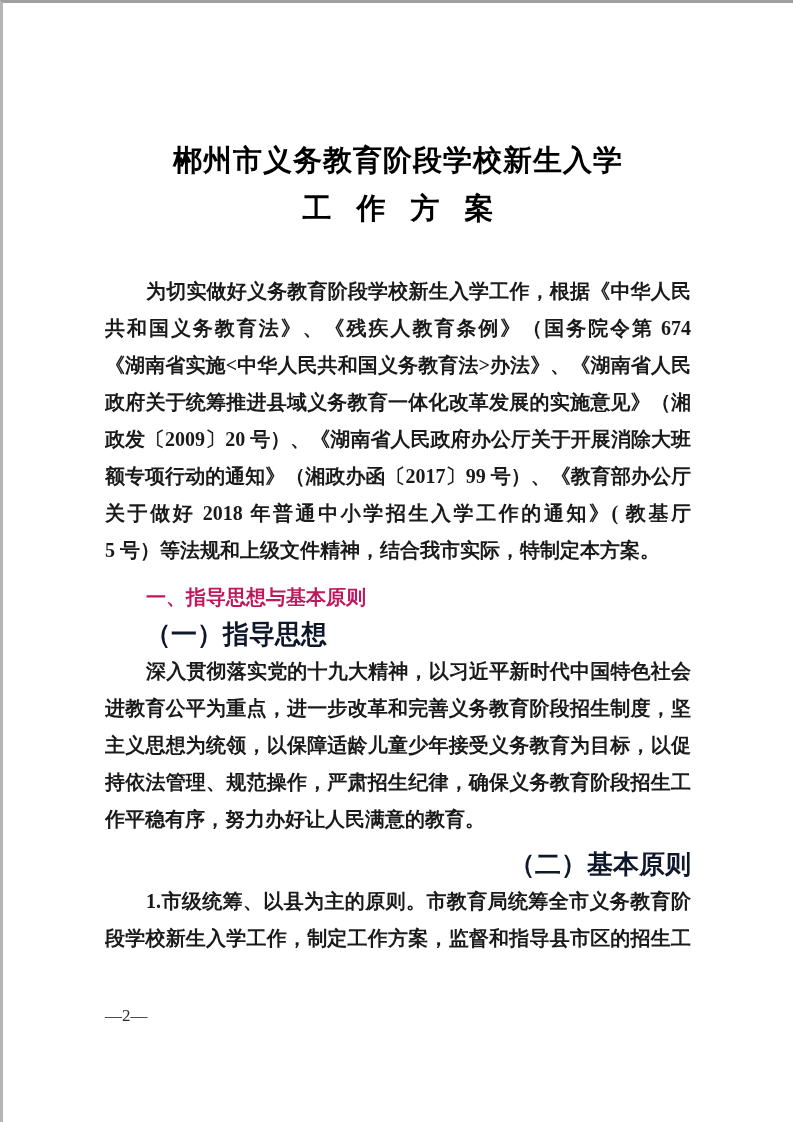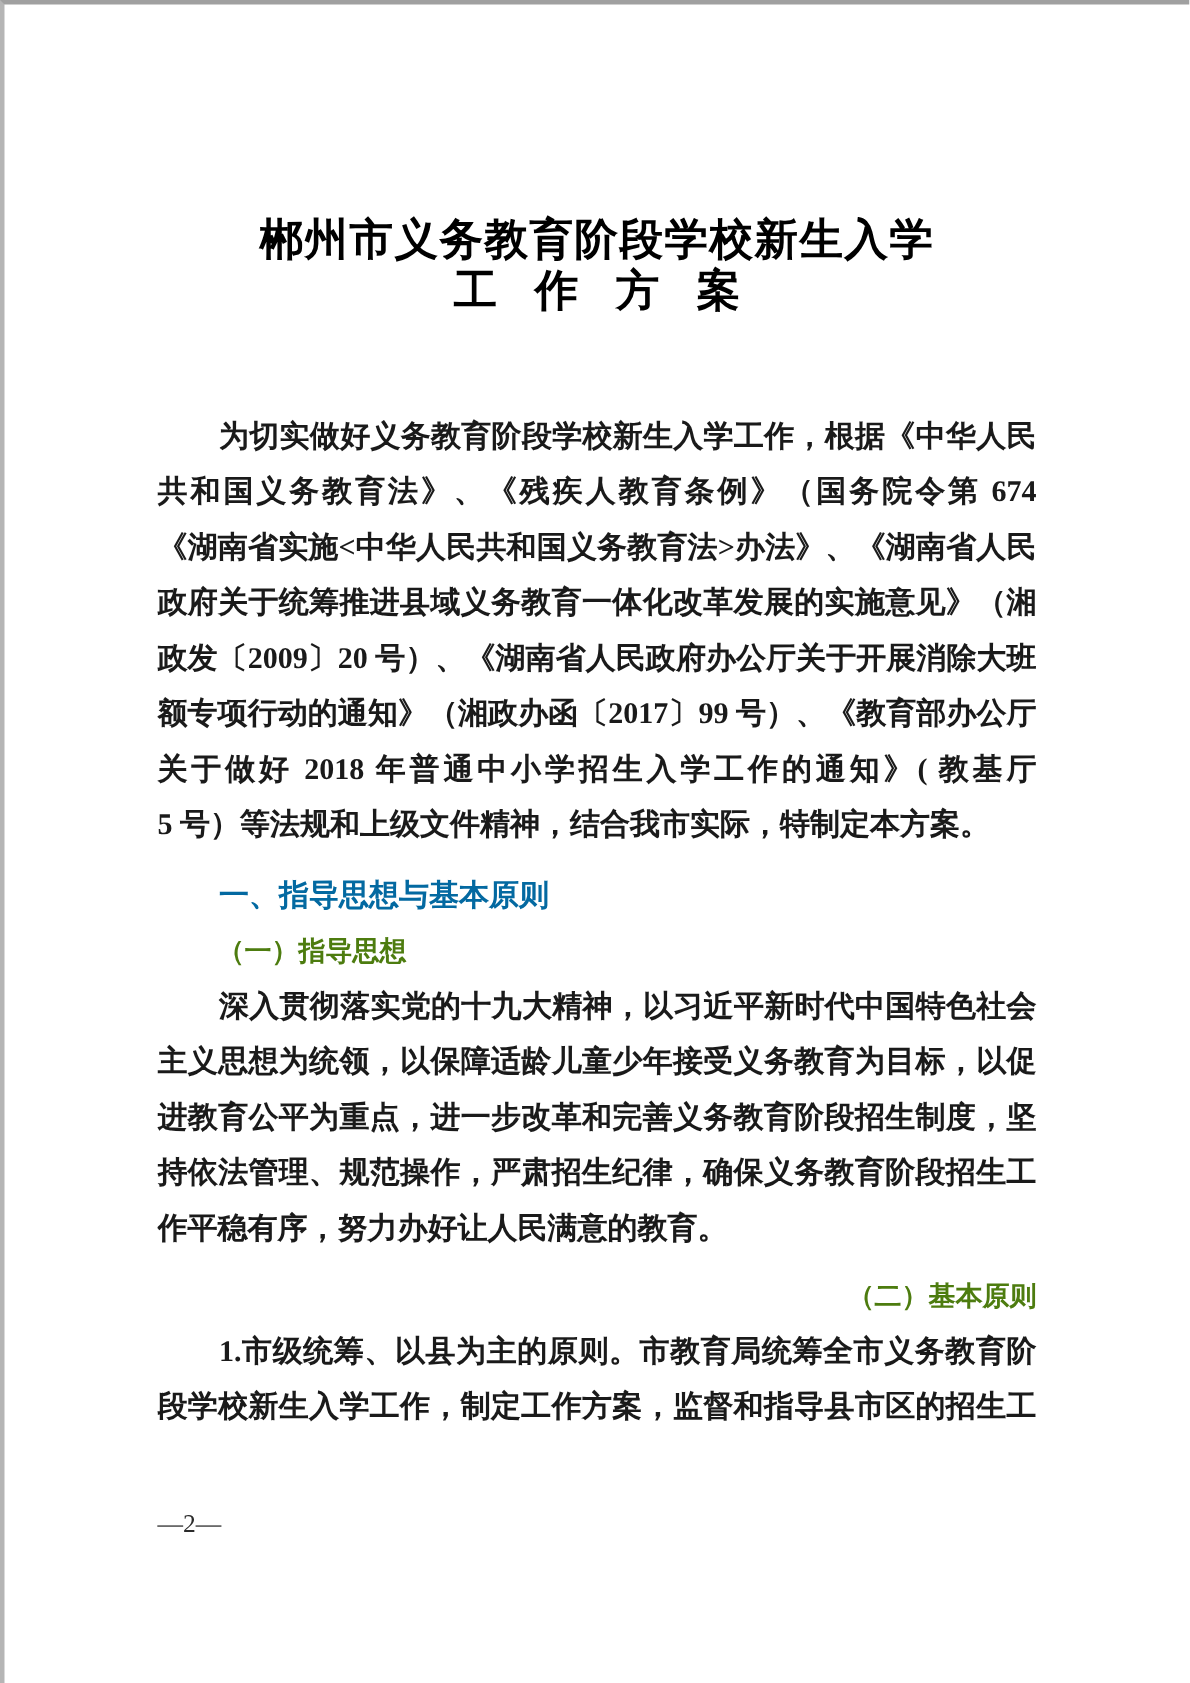--- a/index.html
+++ b/index.html
@@ -30,20 +30,21 @@
   .title-line1 {
     font-size: 29px;
     font-weight: bold;
     line-height: 34px;
     letter-spacing: 1px;
   }
   .title-line2 {
     font-size: 29px;
     font-weight: bold;
     line-height: 34px;
+    margin-top: 14px;
     letter-spacing: 25px;
     text-indent: 25px;
     white-space: nowrap;
   }
   .body-block {
     position: absolute;
     left: 102px;
     top: 270px;
     width: 586px;
   }
@@ -58,28 +59,28 @@
     text-align: justify;
     text-align-last: justify;
   }
   .ind {
     text-indent: 41px;
   }
   .h1 {
     font-family: "Liberation Sans", "DejaVu Sans", sans-serif;
     font-weight: bold;
     font-size: 20px;
-    color: #0369a1;
+    color: #be185d;
     text-indent: 41px;
     margin-top: 10px;
   }
   .h2 {
     font-weight: bold;
-    font-size: 18px;
-    color: #4d7c0f;
+    font-size: 26px;
+    color: #0f172a;
     text-indent: 40px;
   }
   .mt8 {
     margin-top: 8px;
     text-align: right;
   }
   .page-number {
     position: absolute;
     left: 102px;
     top: 1003px;
@@ -107,22 +108,22 @@
     <div class="ln jst">政发〔2009〕20 号）、《湖南省人民政府办公厅关于开展消除大班</div>
     <div class="ln jst">额专项行动的通知》（湘政办函〔2017〕99 号）、《教育部办公厅</div>
     <div class="ln jst">关于做好 2018 年普通中小学招生入学工作的通知》( 教基厅〔2018〕</div>
     <div class="ln">5 号）等法规和上级文件精神，结合我市实际，特制定本方案。</div>
 
     <div class="ln h1">一、指导思想与基本原则</div>
 
     <div class="ln h2">（一）指导思想</div>
 
     <div class="ln jst ind">深入贯彻落实党的十九大精神，以习近平新时代中国特色社会</div>
+    <div class="ln jst">进教育公平为重点，进一步改革和完善义务教育阶段招生制度，坚</div>
     <div class="ln jst">主义思想为统领，以保障适龄儿童少年接受义务教育为目标，以促</div>
-    <div class="ln jst">进教育公平为重点，进一步改革和完善义务教育阶段招生制度，坚</div>
     <div class="ln jst">持依法管理、规范操作，严肃招生纪律，确保义务教育阶段招生工</div>
     <div class="ln">作平稳有序，努力办好让人民满意的教育。</div>
 
     <div class="ln h2 mt8">（二）基本原则</div>
 
     <div class="ln jst ind">1.市级统筹、以县为主的原则。市教育局统筹全市义务教育阶</div>
     <div class="ln jst">段学校新生入学工作，制定工作方案，监督和指导县市区的招生工</div>
 
   </div>
 

